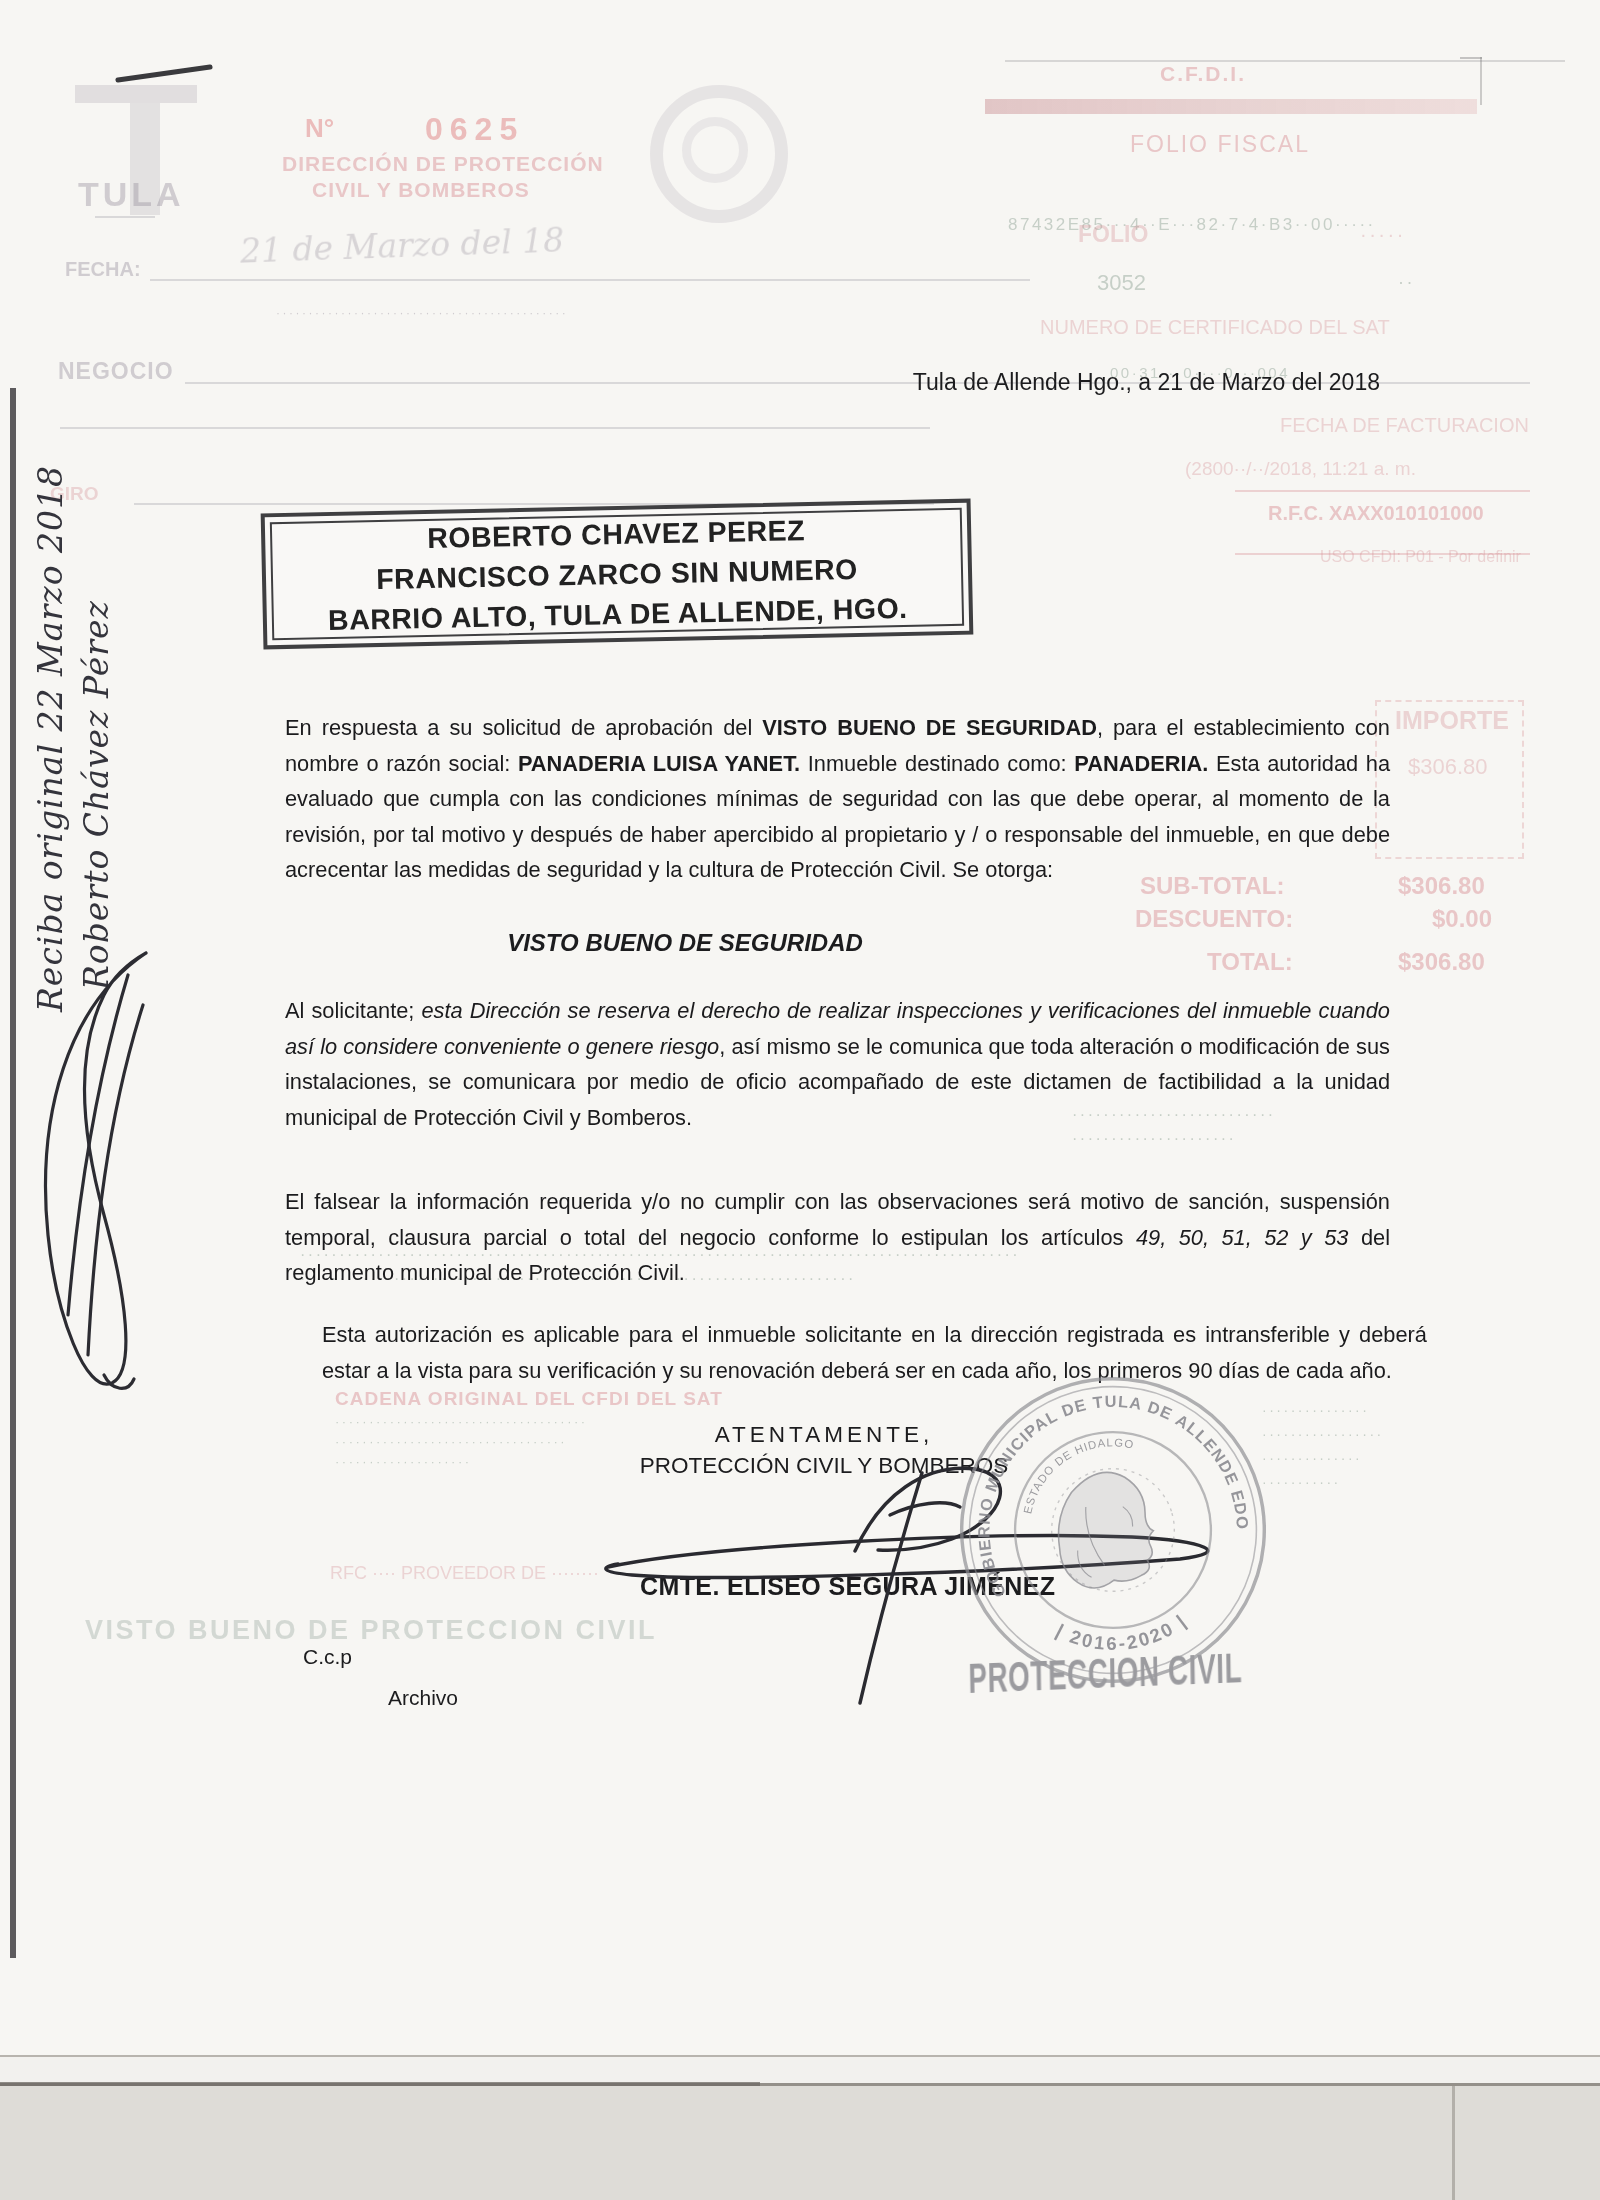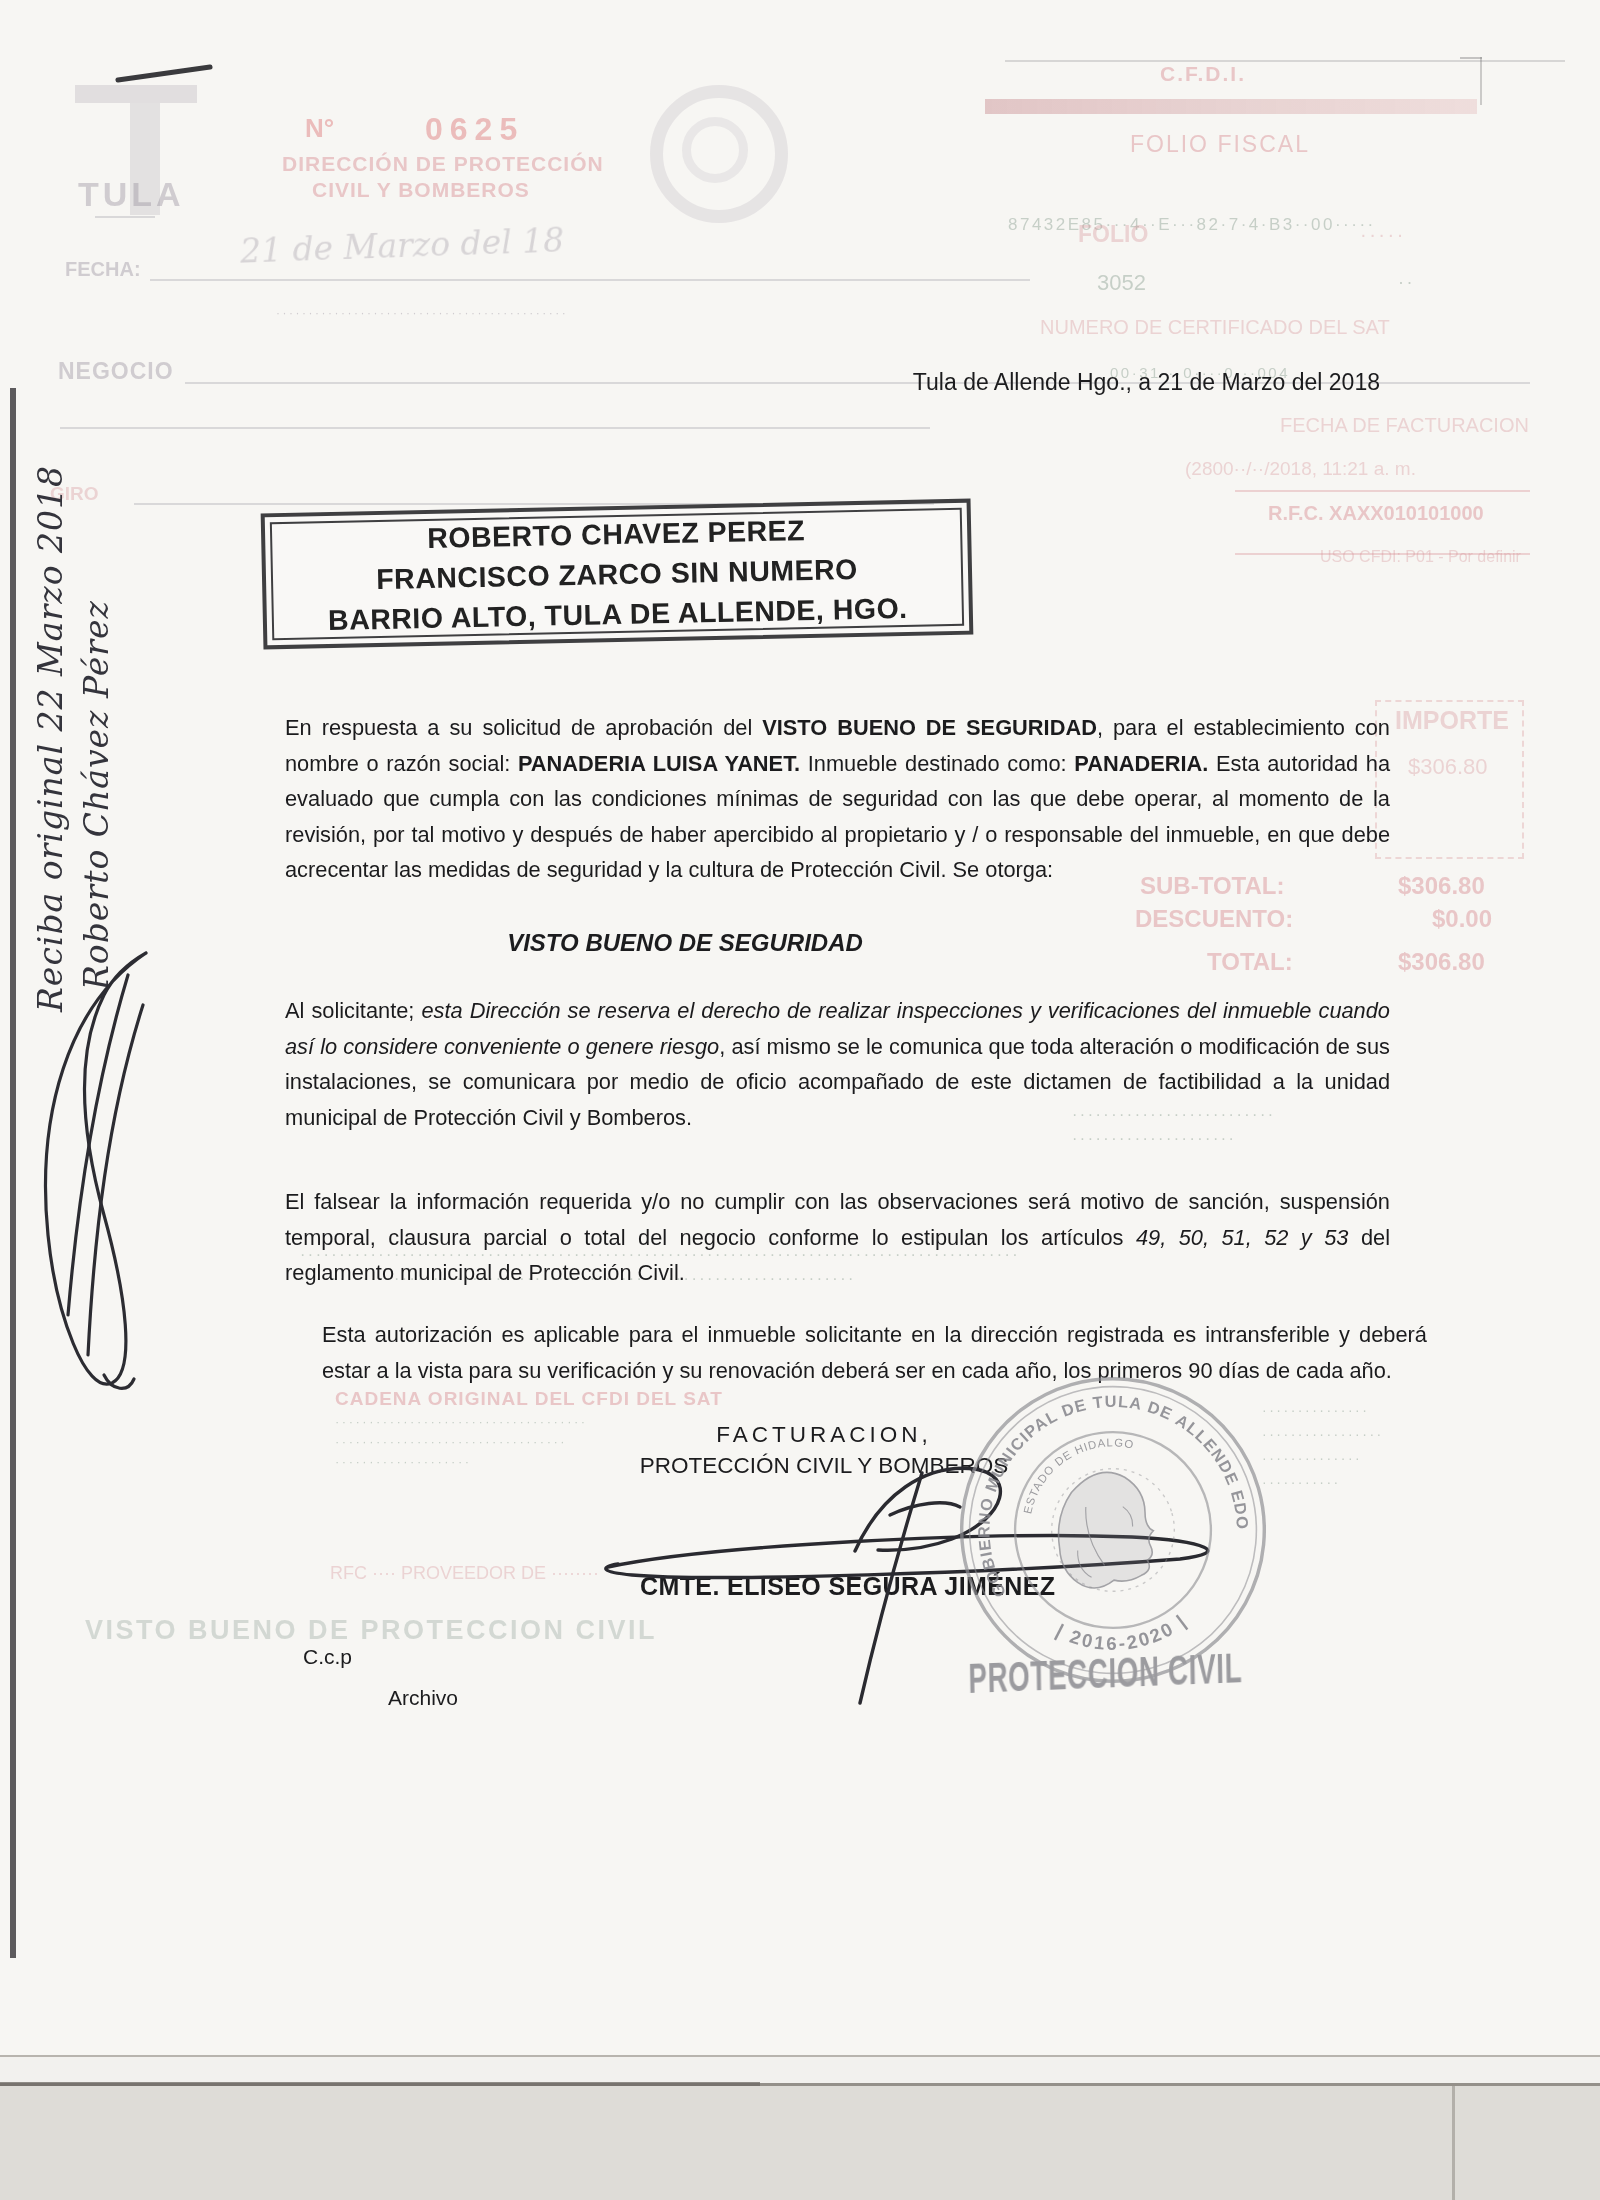--- a/index.html
+++ b/index.html
@@ -132,21 +132,21 @@
     </div>
   </div>
 
   <div class="abs para" style="top:710px;"><span class="part-normal">En respuesta a su solicitud de aprobación del </span><span class="part-bold">VISTO BUENO  DE SEGURIDAD</span><span class="part-normal">, para el establecimiento con nombre o razón social: </span><span class="part-bold">PANADERIA LUISA YANET.</span><span class="part-normal"> Inmueble destinado como: </span><span class="part-bold">PANADERIA.</span><span class="part-normal"> Esta autoridad ha evaluado que cumpla con las condiciones mínimas de seguridad con las que debe operar, al momento de la revisión, por tal motivo y después de haber apercibido al propietario y / o responsable del inmueble, en que debe acrecentar las medidas de seguridad y la cultura de Protección Civil. Se otorga:</span></div>
   <div class="abs heading">VISTO BUENO DE SEGURIDAD</div>
   <div class="abs para" style="top:993px;"><span class="part-normal">Al solicitante; </span><span class="part-italic">esta Dirección se reserva el derecho de realizar inspecciones y verificaciones del inmueble cuando así lo considere conveniente o genere riesgo</span><span class="part-normal">, así mismo se le comunica que toda alteración o modificación de sus instalaciones, se comunicara por medio de oficio acompañado de este dictamen de factibilidad a la unidad municipal de Protección Civil y Bomberos.</span></div>
   <div class="abs para" style="top:1184px;"><span class="part-normal">El  falsear la información requerida y/o no cumplir con las observaciones será motivo de sanción, suspensión temporal, clausura parcial o total del negocio conforme lo estipulan los artículos </span><span class="part-italic">49, 50, 51, 52 y 53</span><span class="part-normal"> del reglamento municipal de Protección Civil.</span></div>
   <div class="abs para" style="top:1317px;margin-left:37px;"><span class="part-normal">Esta autorización es aplicable para el inmueble solicitante en la dirección registrada es intransferible y deberá estar a la vista para su verificación y su  renovación deberá ser en cada año, los primeros 90 días de cada año.</span></div>
 
   <div class="abs closing">
-    <div class="att">FACTURACION,</div>
+    <div class="att">ATENTAMENTE,</div>
     <div>PROTECCIÓN CIVIL Y BOMBEROS</div>
   </div>
   <div class="abs cmte">CMTE. ELISEO SEGURA JIMÉNEZ</div>
 
   <svg class="abs" style="left:560px;top:1455px;" width="720" height="270" viewBox="0 0 720 270">
     <g fill="none" stroke="#2a2a30" stroke-width="3.4" stroke-linecap="round">
       <path d="M 48 112 C 150 90 430 76 572 82 C 648 86 672 98 620 104 C 440 118 150 127 72 120 C 40 117 40 112 58 109"></path>
       <path d="M 295 96 C 320 40 365 8 415 14 C 455 20 448 62 392 84 C 368 93 340 96 318 95"></path>
       <path d="M 330 60 C 355 48 385 44 400 52"></path>
       <path d="M 362 18 C 340 90 318 170 300 248"></path>

